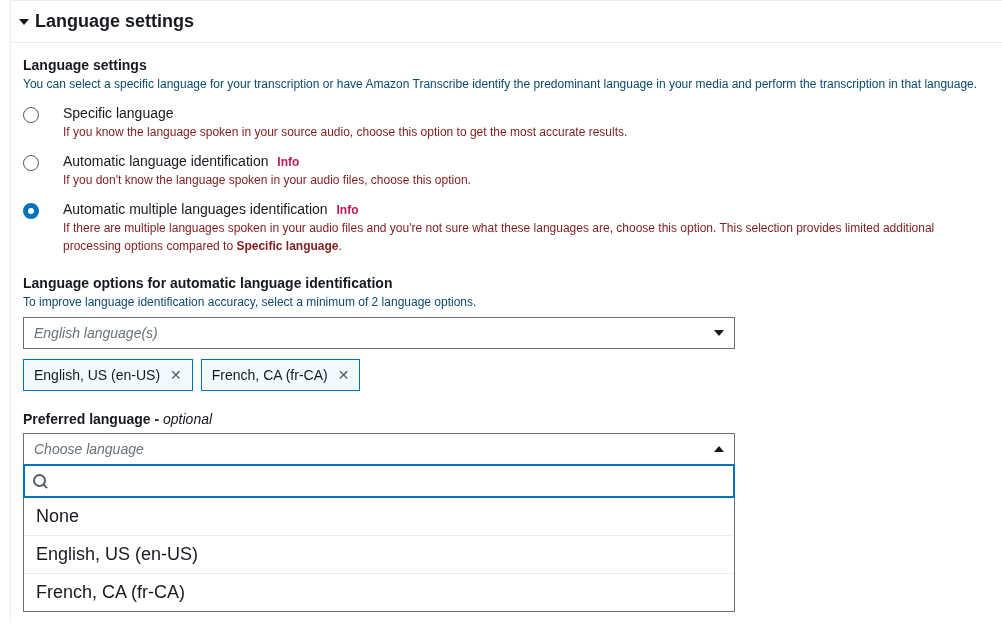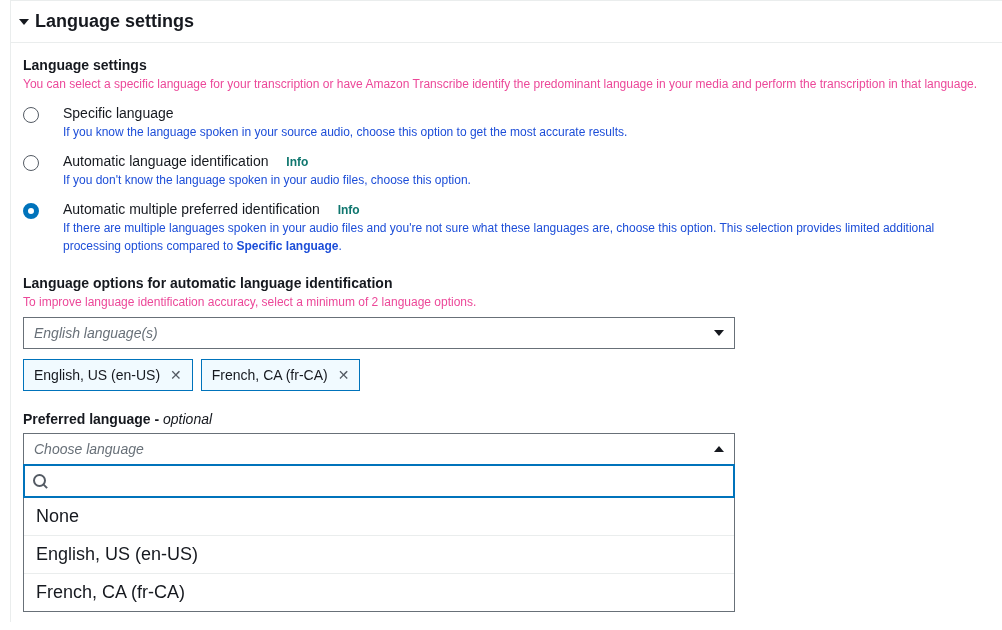--- a/index.html
+++ b/index.html
@@ -35,21 +35,21 @@
       font-weight: 700;
     }
     .content { padding: 14px 12px 0 12px; }
     .section-title {
       font-size: 14px;
       font-weight: 700;
       margin-bottom: 2px;
     }
     .helper-text {
       font-size: 12px;
-      color: #ec4899;
+      color: #0c4a6e;
       line-height: 1.5;
     }
     .radio-group { margin-top: 12px; }
     .radio-option {
       display: flex;
       align-items: flex-start;
       gap: 24px;
       margin-bottom: 12px;
       cursor: pointer;
     }
@@ -66,29 +66,29 @@
       border-color: #0073bb;
       border-width: 5px;
     }
     .radio-body { flex: 1; }
     .radio-label {
       font-size: 14px;
       font-weight: 400;
       display: inline;
     }
     .info-link {
-      color: #0f766e;
+      color: #be185d;
       font-size: 12px;
       font-weight: 700;
-      margin-left: 14px;
+      margin-left: 5px;
       cursor: pointer;
     }
     .radio-desc {
       font-size: 12px;
-      color: #1d4ed8;
+      color: #7f1d1d;
       margin-top: 2px;
       line-height: 1.5;
     }
     .radio-desc .bold { font-weight: 700; }
     .subsection { margin-top: 20px; }
     .dropdown-select {
       margin-top: 6px;
       border: 1px solid #687078;
       width: 712px;
       height: 32px;
@@ -225,21 +225,21 @@
         <div class="radio-body">
           <span class="radio-label">Automatic language identification</span>
           <span class="info-link">Info</span>
           <div class="radio-desc">If you don't know the language spoken in your audio files, choose this option.</div>
         </div>
       </div>
 
       <div class="radio-option selected">
         <div class="radio-circle"></div>
         <div class="radio-body">
-          <span class="radio-label">Automatic multiple preferred identification</span>
+          <span class="radio-label">Automatic multiple languages identification</span>
           <span class="info-link">Info</span>
           <div class="radio-desc">
             <span>If there are multiple languages spoken in your audio files and you're not sure what these languages are, choose this option. This selection provides limited additional processing options compared to </span><span class="bold">Specific language</span><span>.</span>
           </div>
         </div>
       </div>
 
     </div>
 
     <div class="subsection">

